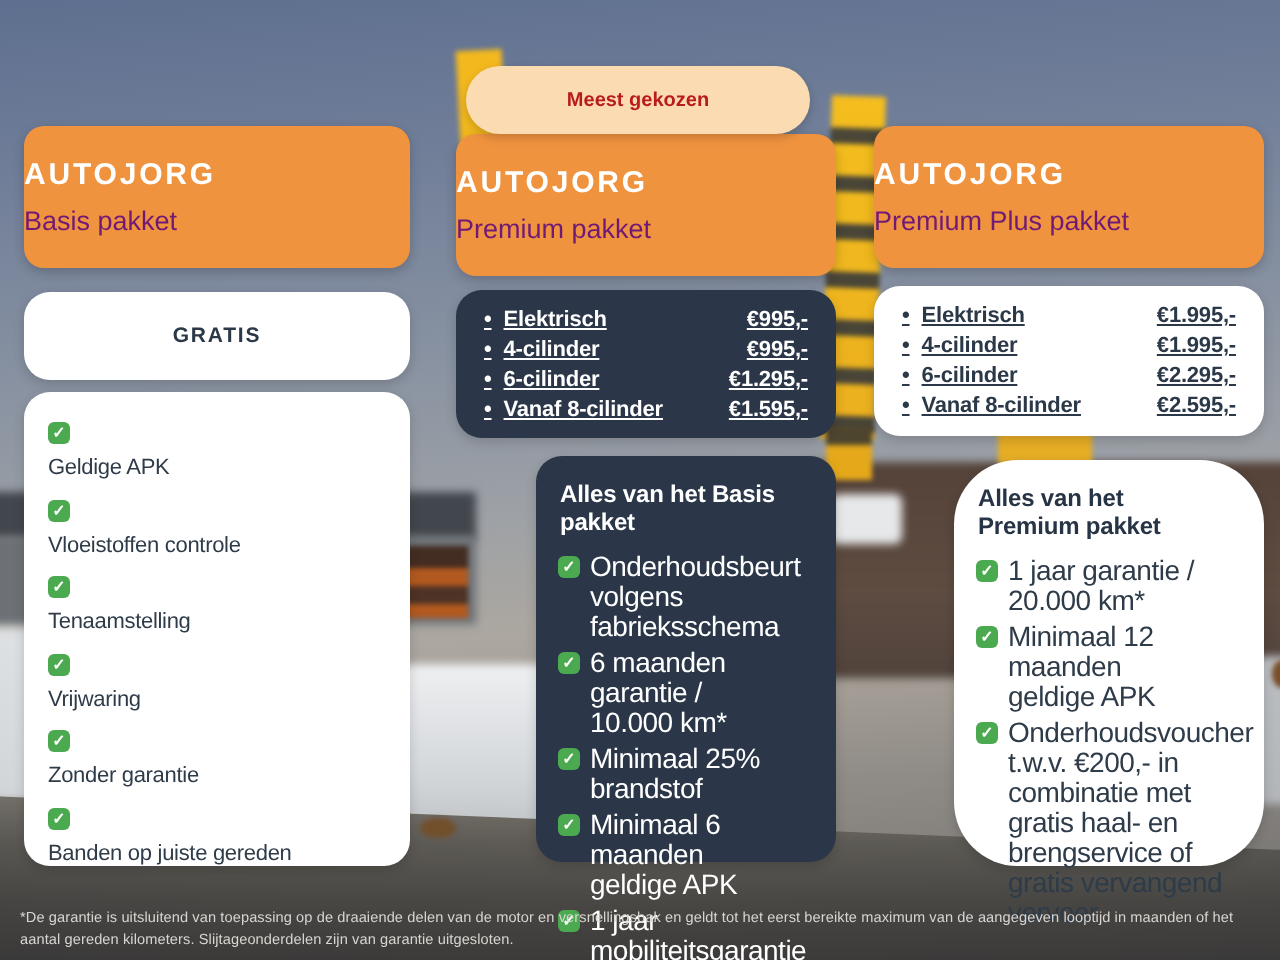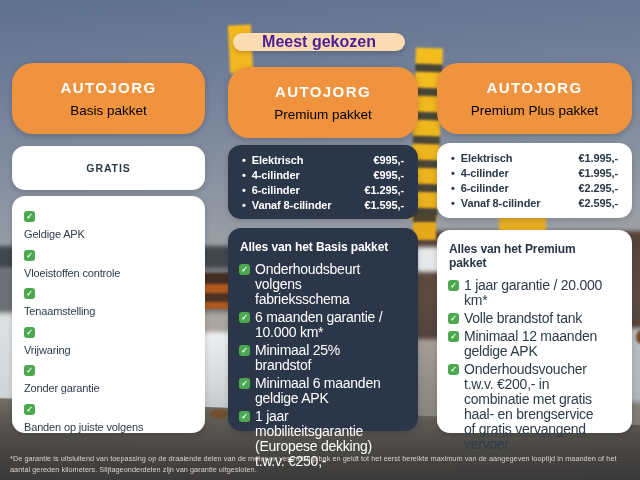--- a/index.html
+++ b/index.html
@@ -30,43 +30,43 @@
   .car-sliver-right { left:624px; top:328px; width:34px; height:74px; border-radius:8px; background:#bcbfc2; }
   .road { left:-10px; top:392px; width:660px; height:98px;
     background:linear-gradient(180deg,#7e7a72 0%, #5f5c56 30%, #4b4945 60%, #3b3938 100%);
     clip-path:polygon(0 6%, 100% 34%, 100% 100%, 0 100%); }
   .leaf1 { left:58px; top:412px; width:16px; height:9px; border-radius:50%; background:#6e4a28; }
   .leaf2 { left:210px; top:409px; width:18px; height:10px; border-radius:50%; background:#74502c; }
   .leaf3 { left:636px; top:330px; width:10px; height:14px; border-radius:50%; background:#7a4f2a; }
   .vignette { inset:0; background:radial-gradient(120% 95% at 50% 32%, rgba(0,0,0,0) 55%, rgba(25,30,42,.20) 100%); }
 
   
-  .badge { position:absolute; left:233px; top:33px; width:172px; height:18px; z-index:9;
+  .badge { position:absolute; left:233px; top:33px; width:172px; height:34px; z-index:9;
     background:#fbdcb2; border-radius:17px; display:flex; align-items:center; justify-content:center;
-    color:#4c1d95; font-weight:bold; font-size:16px; box-shadow:0 2px 5px rgba(0,0,0,.18); }
+    color:#b91c1c; font-weight:bold; font-size:10px; box-shadow:0 2px 5px rgba(0,0,0,.18); }
 
   .col { position:absolute; top:0; height:480px; z-index:5; }
-  .hdr { position:absolute; left:0; right:0; border-radius:21px; background:#f0933f; color:#fff;
-    text-align:center; box-shadow:0 2px 6px rgba(0,0,0,.20); }
+  .hdr { position:absolute; left:0; right:0; border-radius:10px; background:#f0933f; color:#fff;
+    text-align:left; box-shadow:0 2px 6px rgba(0,0,0,.20); }
   .brand { font-size:15px; font-weight:bold; letter-spacing:1.4px; margin-top:16px; }
-  .pkg { font-size:13.5px; color:#000000; margin-top:7px; }
+  .pkg { font-size:13.5px; color:#701a75; margin-top:7px; }
 
   .card { position:absolute; left:0; right:0; border-radius:13px; box-shadow:0 2px 6px rgba(0,0,0,.16); }
   .card.light { background:#ffffff; color:#2b3847; }
   .card.dark  { background:#2b3748; color:#ffffff; }
 
   .gratis { display:flex; align-items:center; justify-content:center;
     font-size:10.5px; font-weight:bold; letter-spacing:.9px; color:#2b3847; }
 
-  .price-card { padding-top:9px; }
+  .price-card { padding-top:9px;text-decoration:underline; }
   .prow { display:flex; justify-content:space-between; align-items:baseline; padding:0 14px; height:15px; }
   .plabel, .pprice { font-weight:bold; font-size:11px; letter-spacing:-.1px; }
   .plabel::before { content:"•"; margin-right:6px; }
 
-  .feat-card { padding:12px 25px 0 11px; box-sizing:border-box; }
+  .feat-card { padding:12px 25px 0 11px; box-sizing:border-box;margin-left:40px; }
   .ftitle { font-weight:bold; font-size:12px; letter-spacing:-.1px; margin-bottom:8px; margin-left:1px; }
   .feat { display:flex; align-items:flex-start; gap:5px; margin-bottom:3px; }
   .check { flex:0 0 11px; width:11px; height:11px; margin-top:2px; border-radius:3px; background:#4ba94f;
     color:#fff; font-size:8px; line-height:11px; text-align:center; font-weight:bold; }
   .check::before { content:"✓"; }
   .ftext { font-size:14px; line-height:15px; letter-spacing:-.25px; }
   .card.light .ftext { color:#2e3b49; }
   .card.light .ftitle { color:#273445; }
   .list-card { padding:13px 11px 0 12px; box-sizing:border-box; }
   .list-card .feat { margin-bottom:5.5px;flex-direction:column; }
@@ -127,21 +127,21 @@
       <div class="feat">
           <span class="check"></span>
           <span class="ftext">Vrijwaring</span>
         </div>
       <div class="feat">
           <span class="check"></span>
           <span class="ftext">Zonder garantie</span>
         </div>
       <div class="feat">
           <span class="check"></span>
-          <span class="ftext">Banden op juiste volgens</span>
+          <span class="ftext">Banden op juiste gereden</span>
         </div>
     </div>
   </section>
 
   <section class="col" style="left:228px; width:190px;">
     <header class="hdr" style="top:67px; height:71px;">
       <div class="brand">AUTOJORG</div>
       <div class="pkg">Premium pakket</div>
     </header>
     <div class="card dark price-card" style="top:145px; height:74px; box-sizing:border-box;">
@@ -203,32 +203,28 @@
       </div>
       <div class="prow">
         <span class="plabel">6-cilinder</span>
         <span class="pprice">€2.295,-</span>
       </div>
       <div class="prow">
         <span class="plabel">Vanaf 8-cilinder</span>
         <span class="pprice">€2.595,-</span>
       </div>
     </div>
-    <div class="card light feat-card" style="top:230px; height:203px;">
+    <div class="card light feat-card" style="top:230px; height:203px;border-radius:32px;">
       <div class="ftitle">Alles van het Premium pakket</div>
       <div class="feat">
           <span class="check"></span>
           <span class="ftext">1 jaar garantie / 20.000 km*</span>
         </div>
       <div class="feat">
           <span class="check"></span>
-          <span class="ftext">Volle brandstof tank</span>
-        </div>
-      <div class="feat">
-          <span class="check"></span>
           <span class="ftext">Minimaal 12 maanden geldige APK</span>
         </div>
       <div class="feat">
           <span class="check"></span>
           <span class="ftext">Onderhoudsvoucher t.w.v. €200,- in combinatie met gratis haal- en brengservice of gratis vervangend vervoer</span>
         </div>
     </div>
   </section>
 
   <p class="footnote">*De garantie is uitsluitend van toepassing op de draaiende delen van de motor en versnellingsbak en geldt tot het eerst bereikte maximum van de aangegeven looptijd in maanden of het aantal gereden kilometers. Slijtageonderdelen zijn van garantie uitgesloten.</p>

